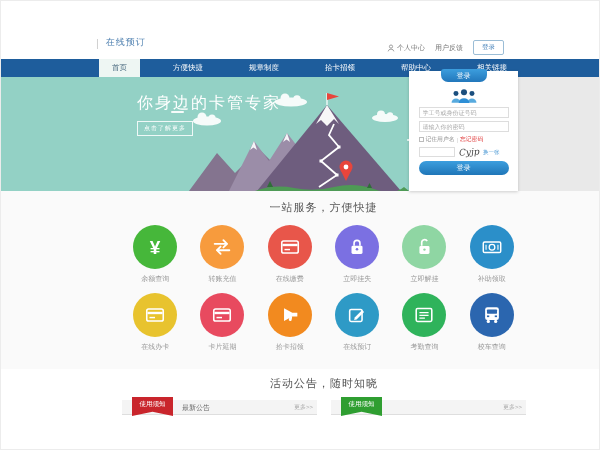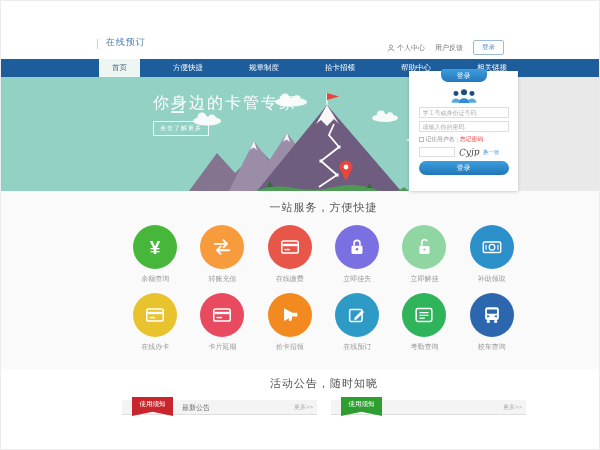--- a/index.html
+++ b/index.html
@@ -18,21 +18,21 @@
   .header-login-btn { border:1px solid #9bbdd6; color:#3a7ab5; font-size:6.5px; padding:2px 8px; border-radius:2px; background:#fff; cursor:pointer; }
 
   
   .navbar { position:absolute; top:58px; left:0; right:0; height:18px; background:#1e5d9c; display:flex; padding-left:98px; }
   .nav-item { font-size:7.5px; color:#fff; line-height:18px; padding:0 13px; margin-right:20px; text-decoration:none; cursor:pointer; }
   .nav-item.active { background:#eef6f3; color:#41637a; }
 
   
   .banner { position:absolute; top:76px; left:0; right:0; height:114px; background:#93d1c5; }
   .banner-right-gray { position:absolute; top:0; right:0; width:83px; height:114px; background:#e9e9e9; }
-  .hero { position:absolute; left:152px; top:16px; color:#fff; z-index:3; }
+  .hero { position:absolute; left:136px; top:16px; color:#fff; z-index:3; }
   .hero-title { font-size:16px; letter-spacing:2px; }
   .hero-sub { font-size:7.5px; margin-top:7px; opacity:.85; letter-spacing:1.5px; }
   .hero-cta { margin-top:7px; display:inline-block; border:1px solid rgba(255,255,255,.85); font-size:6px; padding:2px 6px; color:#fff; letter-spacing:1px; background:transparent; cursor:pointer; }
   .mountains { position:absolute; left:168px; bottom:0; width:260px; height:100px; z-index:2; }
 
   
   .login-card { position:absolute; left:408px; top:-6px; width:109px; height:120px; background:#fff; box-shadow:0 1px 3px rgba(0,0,0,.18); z-index:6; }
   .login-ribbon { position:absolute; top:-2px; left:50%; transform:translateX(-50%); width:46px; height:13px;
      background:linear-gradient(#3c9ede,#2277bb); color:#fff; font-size:7px; text-align:center; line-height:13px;
      border-radius:3px 3px 7px 7px; cursor:pointer; }

